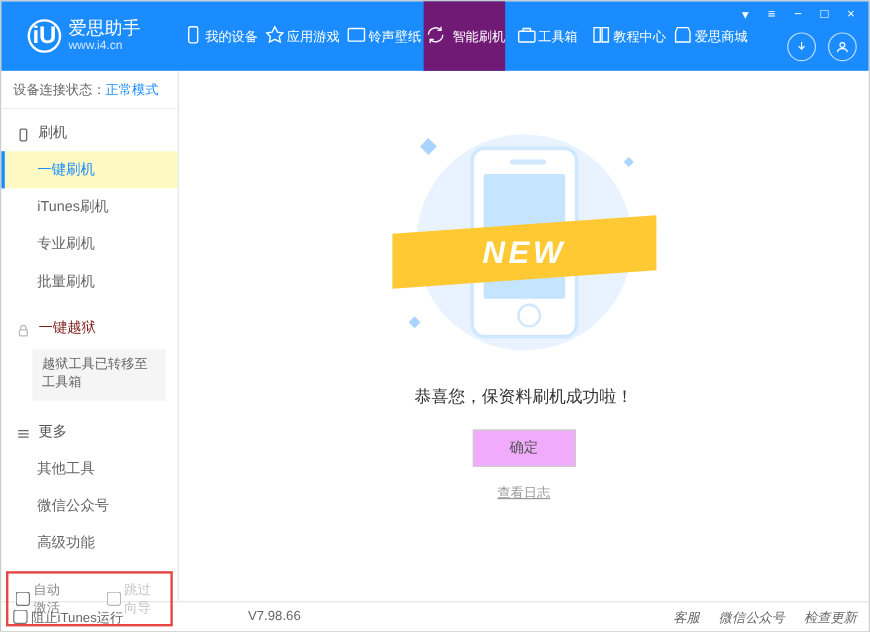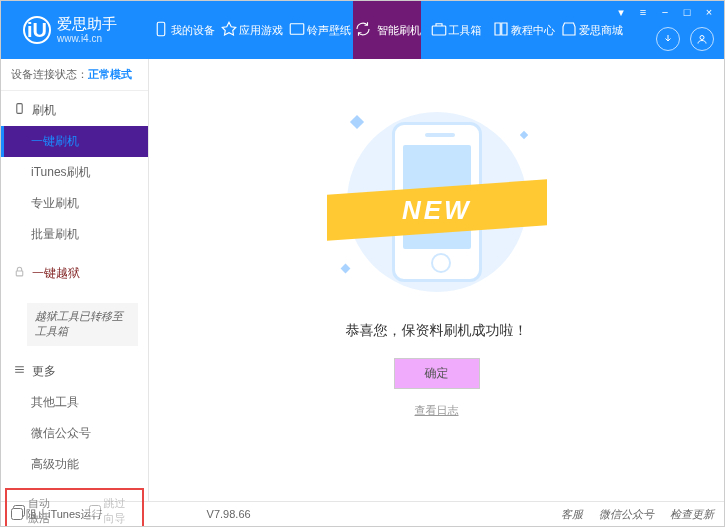--- a/index.html
+++ b/index.html
@@ -17,27 +17,27 @@
 .nav-icon svg { width: 18px; height: 18px; fill: none; stroke: #fff; stroke-width: 1.5; }
 .win-controls { position: absolute; right: 8px; top: 4px; display: flex; gap: 8px; }
 .win-btn { width: 14px; height: 14px; display: flex; align-items: center; justify-content: center; cursor: pointer; font-size: 11px; }
 .user-controls { position: absolute; right: 10px; bottom: 8px; display: flex; gap: 10px; }
 .user-btn { width: 24px; height: 24px; border: 1.5px solid rgba(255,255,255,0.7); border-radius: 50%; display: flex; align-items: center; justify-content: center; cursor: pointer; }
 .user-btn svg { width: 12px; height: 12px; fill: none; stroke: #fff; stroke-width: 2; }
 
 .body { display: flex; height: 442px; }
 .sidebar { width: 148px; border-right: 1px solid #e5e5e5; display: flex; flex-direction: column; font-size: 12px; }
 .status-bar { padding: 8px 10px; font-size: 11px; color: #666; border-bottom: 1px solid #eee; }
-.status-val { color: #1a8cff; font-weight: bold; }
+.status-val { color: #1a8cff; font-weight: normal; }
 .side-section { padding: 4px 0; }
-.side-header { display: flex; align-items: flex-start; padding: 7px 12px; color: #555; cursor: pointer; gap: 6px; }
+.side-header { display: flex; align-items: flex-end; padding: 7px 12px; color: #555; cursor: pointer; gap: 6px; }
 .side-header .hicon { width: 13px; height: 13px; }
 .side-item { padding: 7px 10px 7px 30px; color: #666; cursor: pointer; }
-.side-item.active { background: #4c1d95; color: #1a8cff; border-left: 3px solid #1a8cff; padding-left: 27px; }
-.side-item.boxed { background: #f5f5f5; margin: 14px 10px 2px 26px; padding: 6px 8px; font-size: 11px; line-height: 1.4; font-style: italic; }
+.side-item.active { background: #fef9c3; color: #1a8cff; border-left: 3px solid #1a8cff; padding-left: 27px; }
+.side-item.boxed { background: #f5f5f5; margin: 2px 10px 2px 26px; padding: 6px 8px; font-size: 11px; line-height: 1.4; }
 .side-locked { color: #7f1d1d; }
 .checkboxes { border: 2px solid #e84545; margin: 4px; padding: 6px; display: flex; gap: 28px; font-size: 11px; color: #888; }
 .cb { display: flex; align-items: center; gap: 3px; }
 .cb input { width: 12px; height: 12px; }
 .device-info { padding: 6px 10px; font-size: 11px; }
 
 .main { flex: 1; position: relative; display: flex; flex-direction: column; align-items: center; justify-content: center; }
 .illustration { width: 200px; height: 200px; position: relative; margin-top: -40px; }
 .circle-bg { width: 180px; height: 180px; background: #e8f3ff; border-radius: 50%; position: absolute; left: 10px; top: 10px; }
 .phone { width: 90px; height: 160px; background: #fff; border: 3px solid #d0e8ff; border-radius: 12px; position: absolute; left: 55px; top: 20px; }

